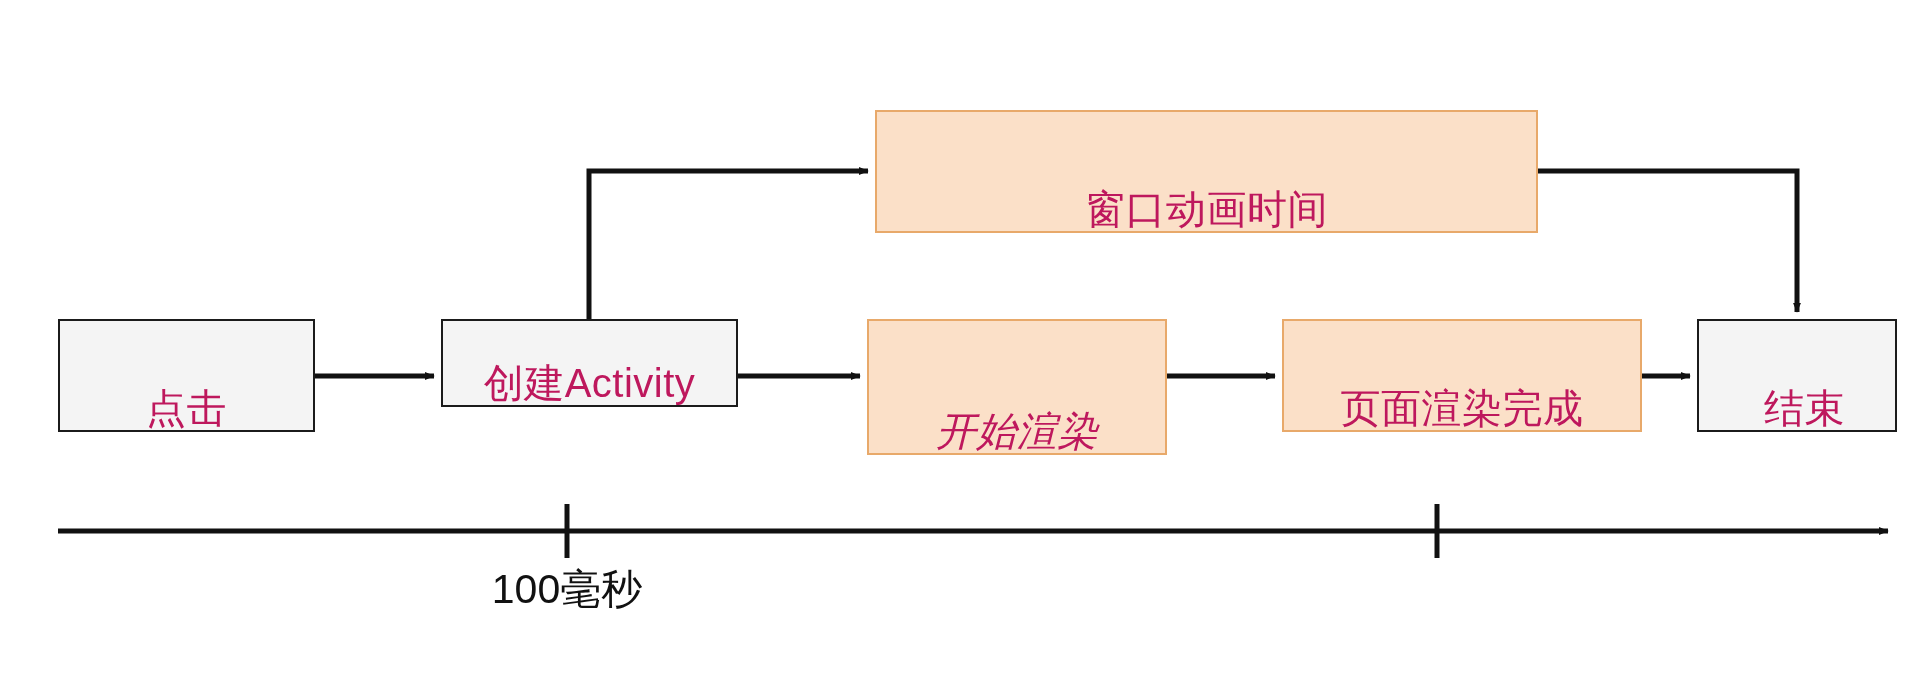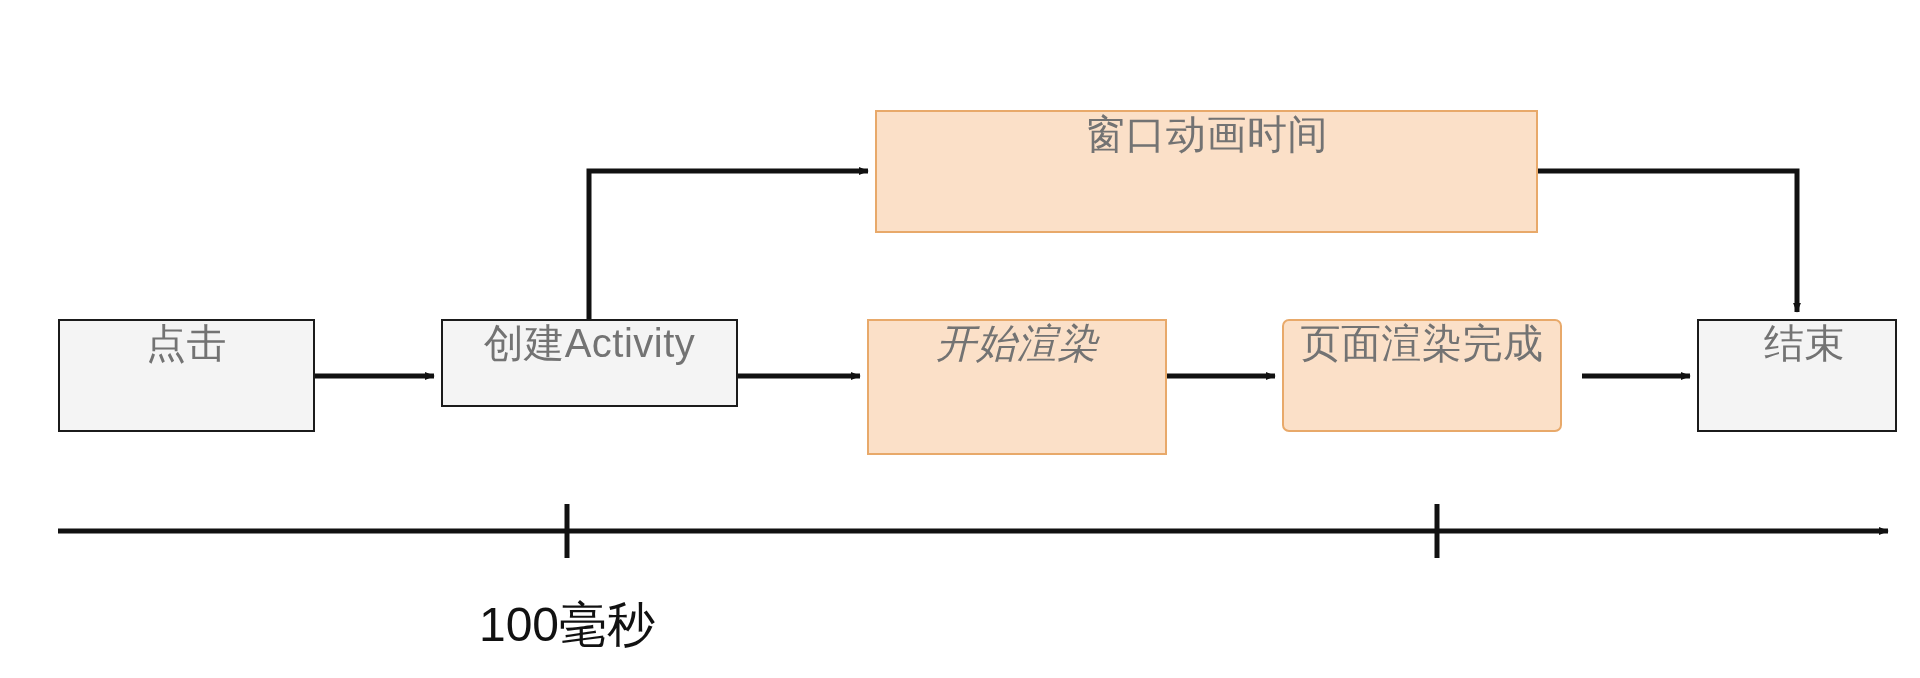--- a/index.html
+++ b/index.html
@@ -21,48 +21,47 @@
     position: absolute;
     left: 0;
     top: 0;
     width: 1920px;
     height: 678px;
   }
   .node {
     position: absolute;
     box-sizing: border-box;
     display: flex;
-    align-items: flex-start;
+    align-items: flex-end;
     justify-content: center;
     text-align: center;
     line-height: 1.1;
-    color: #737373;
+    color: #be185d;
     user-select: none;
   }
   .node-gray {
     background: #f4f4f4;
     border: 2px solid #1b1b1b;
   }
   .node-orange {
     background: #fbe0c8;
     border: 2px solid #e8a96a;
   }
   .node-label {
     font-size: 40px;
     letter-spacing: 0.5px;
     white-space: nowrap;
   }
   .tick-label {
     position: absolute;
-    font-size: 48px;
+    font-size: 41px;
     color: #111111;
     white-space: nowrap;
     text-align: center;
     user-select: none;
-    margin-top: 31px;
   }
 </style>
 </head>
 <body>
 
 <div id="canvas">
 
   <svg id="diagram-svg" viewBox="0 0 1920 678" xmlns="http://www.w3.org/2000/svg">
     <defs>
       <marker id="arrowhead" markerWidth="10" markerHeight="8" refX="9.2" refY="4" orient="auto" markerUnits="userSpaceOnUse">
@@ -93,21 +92,21 @@
   </div>
 
   <div class="node node-gray" style="left:441px; top:319px; width:297px; height:88px;">
     <span class="node-label">创建Activity</span>
   </div>
 
   <div class="node node-orange" style="left:867px; top:319px; width:300px; height:136px;font-style:italic;">
     <span class="node-label">开始渲染</span>
   </div>
 
-  <div class="node node-orange" style="left:1282px; top:319px; width:280px; height:113px;border-radius:7px;">
+  <div class="node node-orange" style="left:1282px; top:319px; width:360px; height:113px;">
     <span class="node-label">页面渲染完成</span>
   </div>
 
   <div class="node node-gray" style="left:1697px; top:319px; width:200px; height:113px;padding-left:15px;">
     <span class="node-label">结束</span>
   </div>
 
   <div class="node node-orange" style="left:875px; top:110px; width:663px; height:123px;">
     <span class="node-label">窗口动画时间</span>
   </div>

